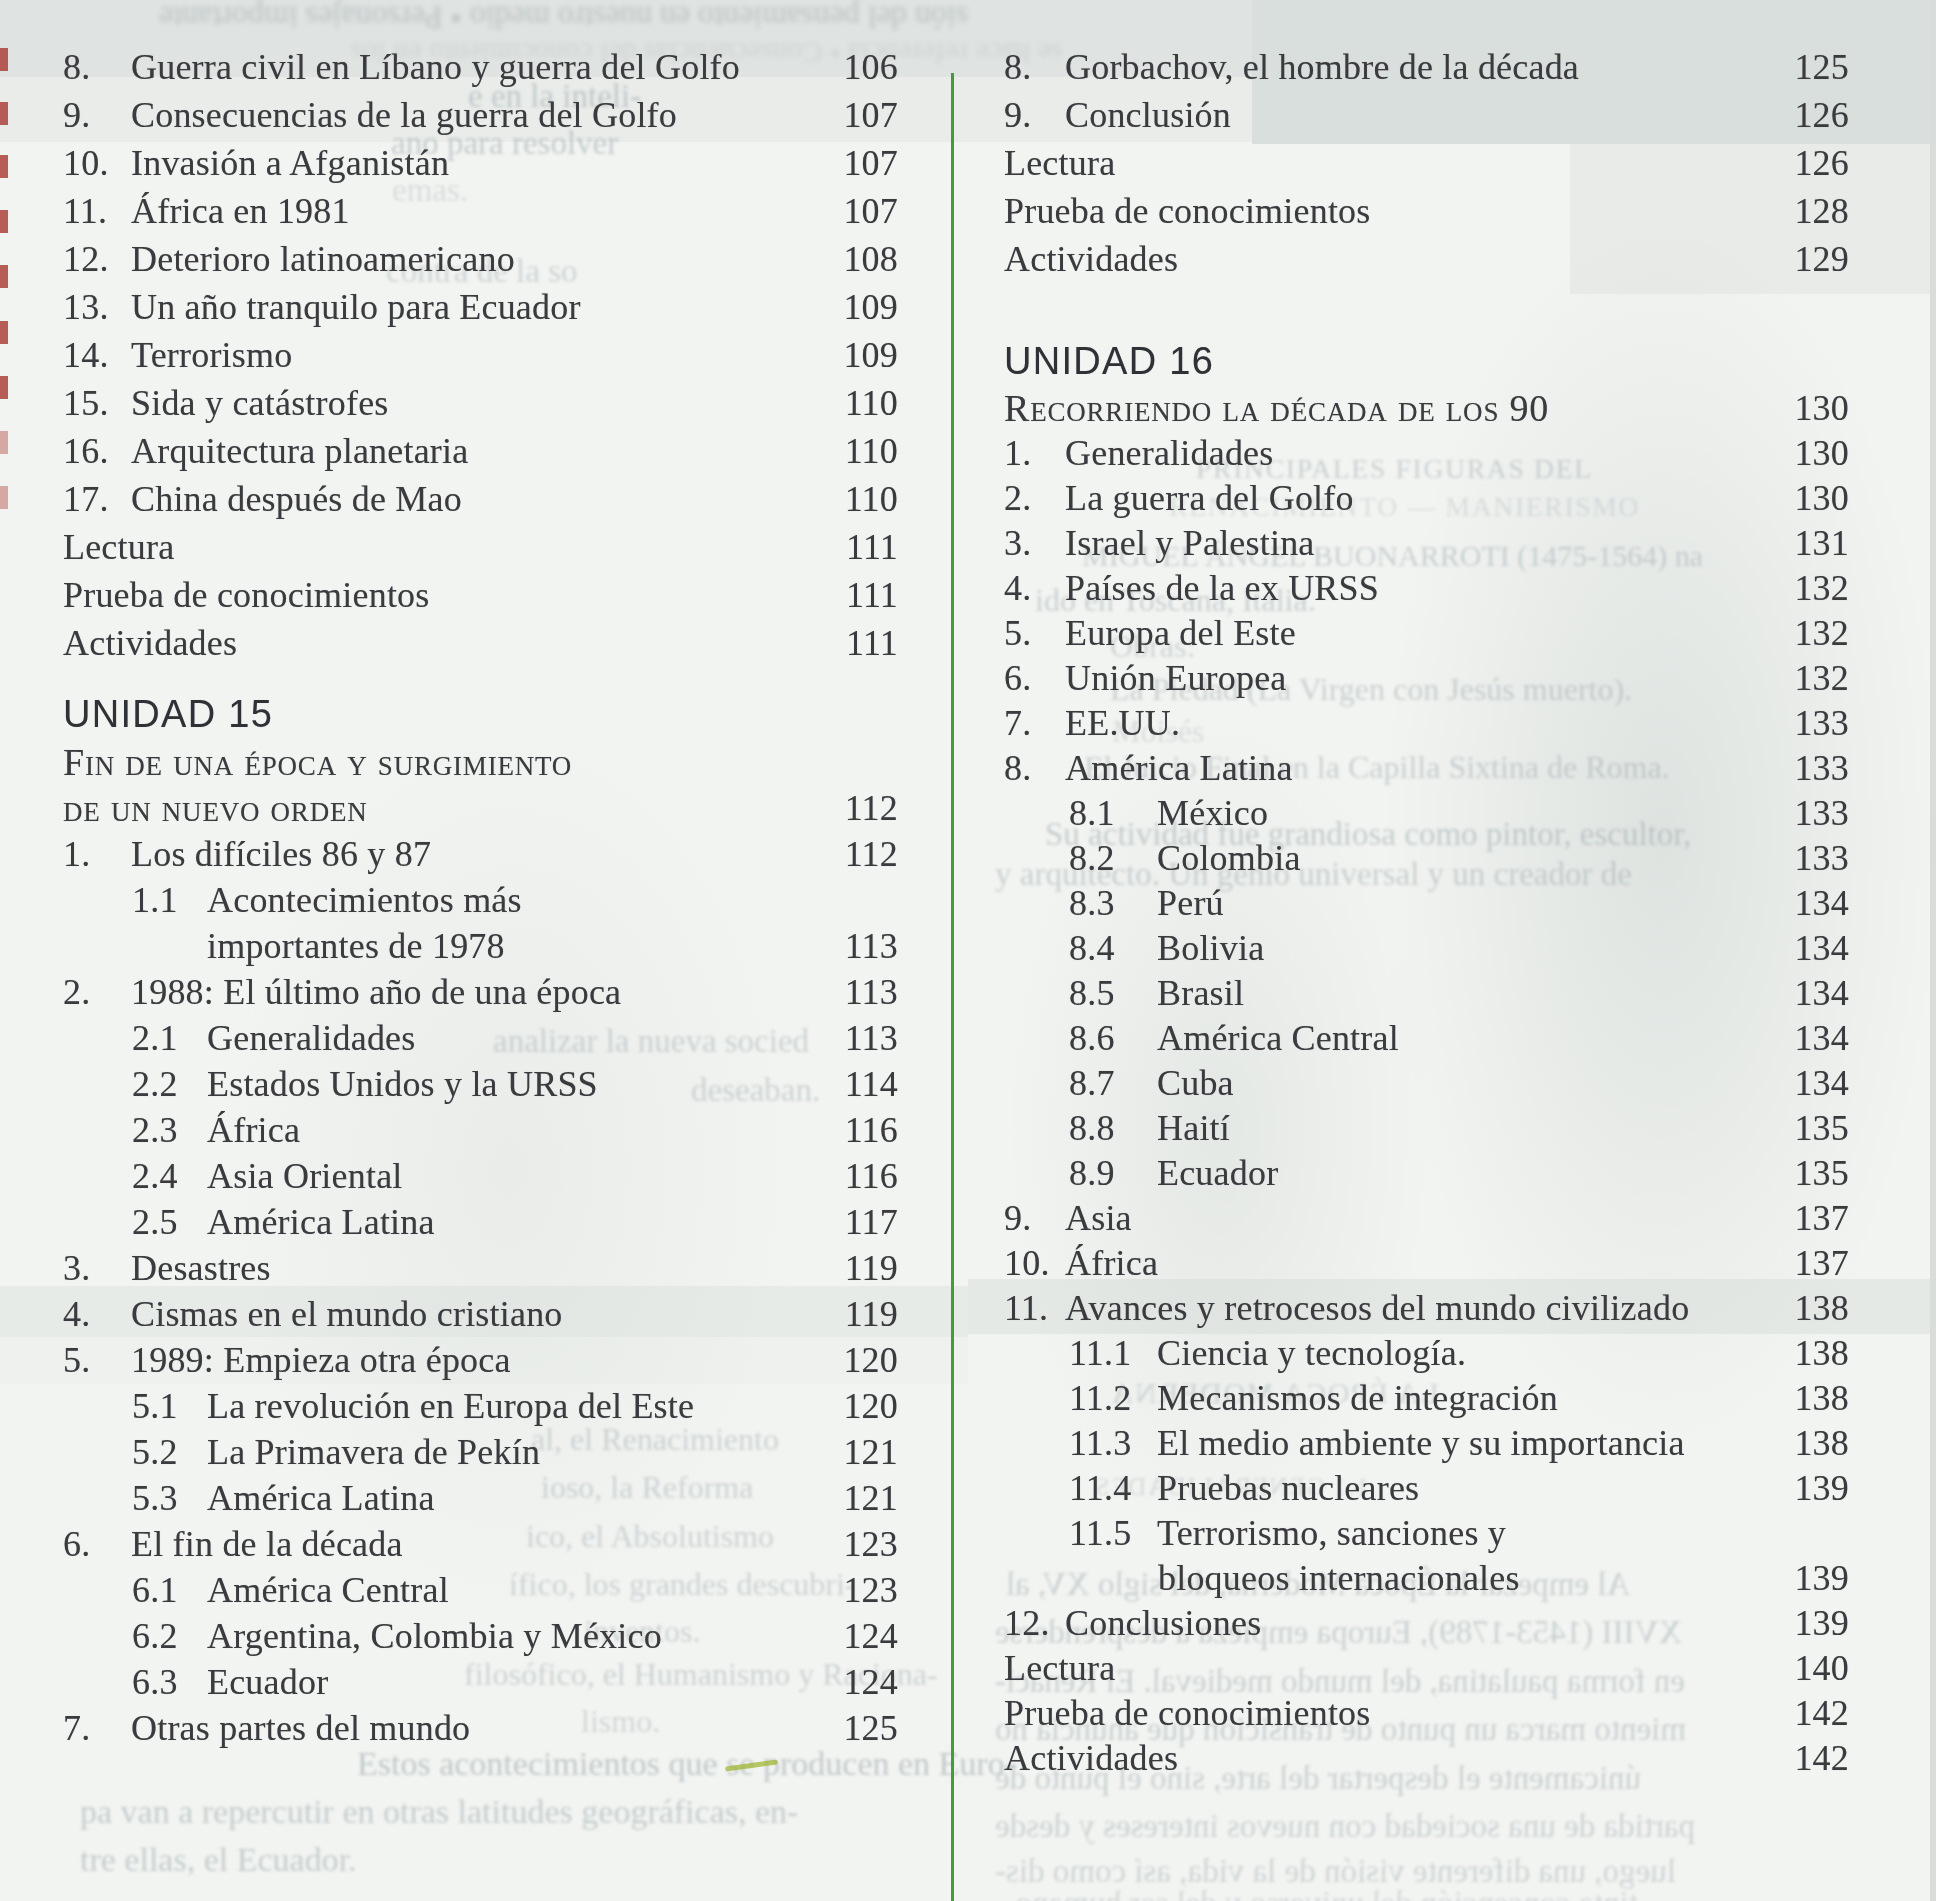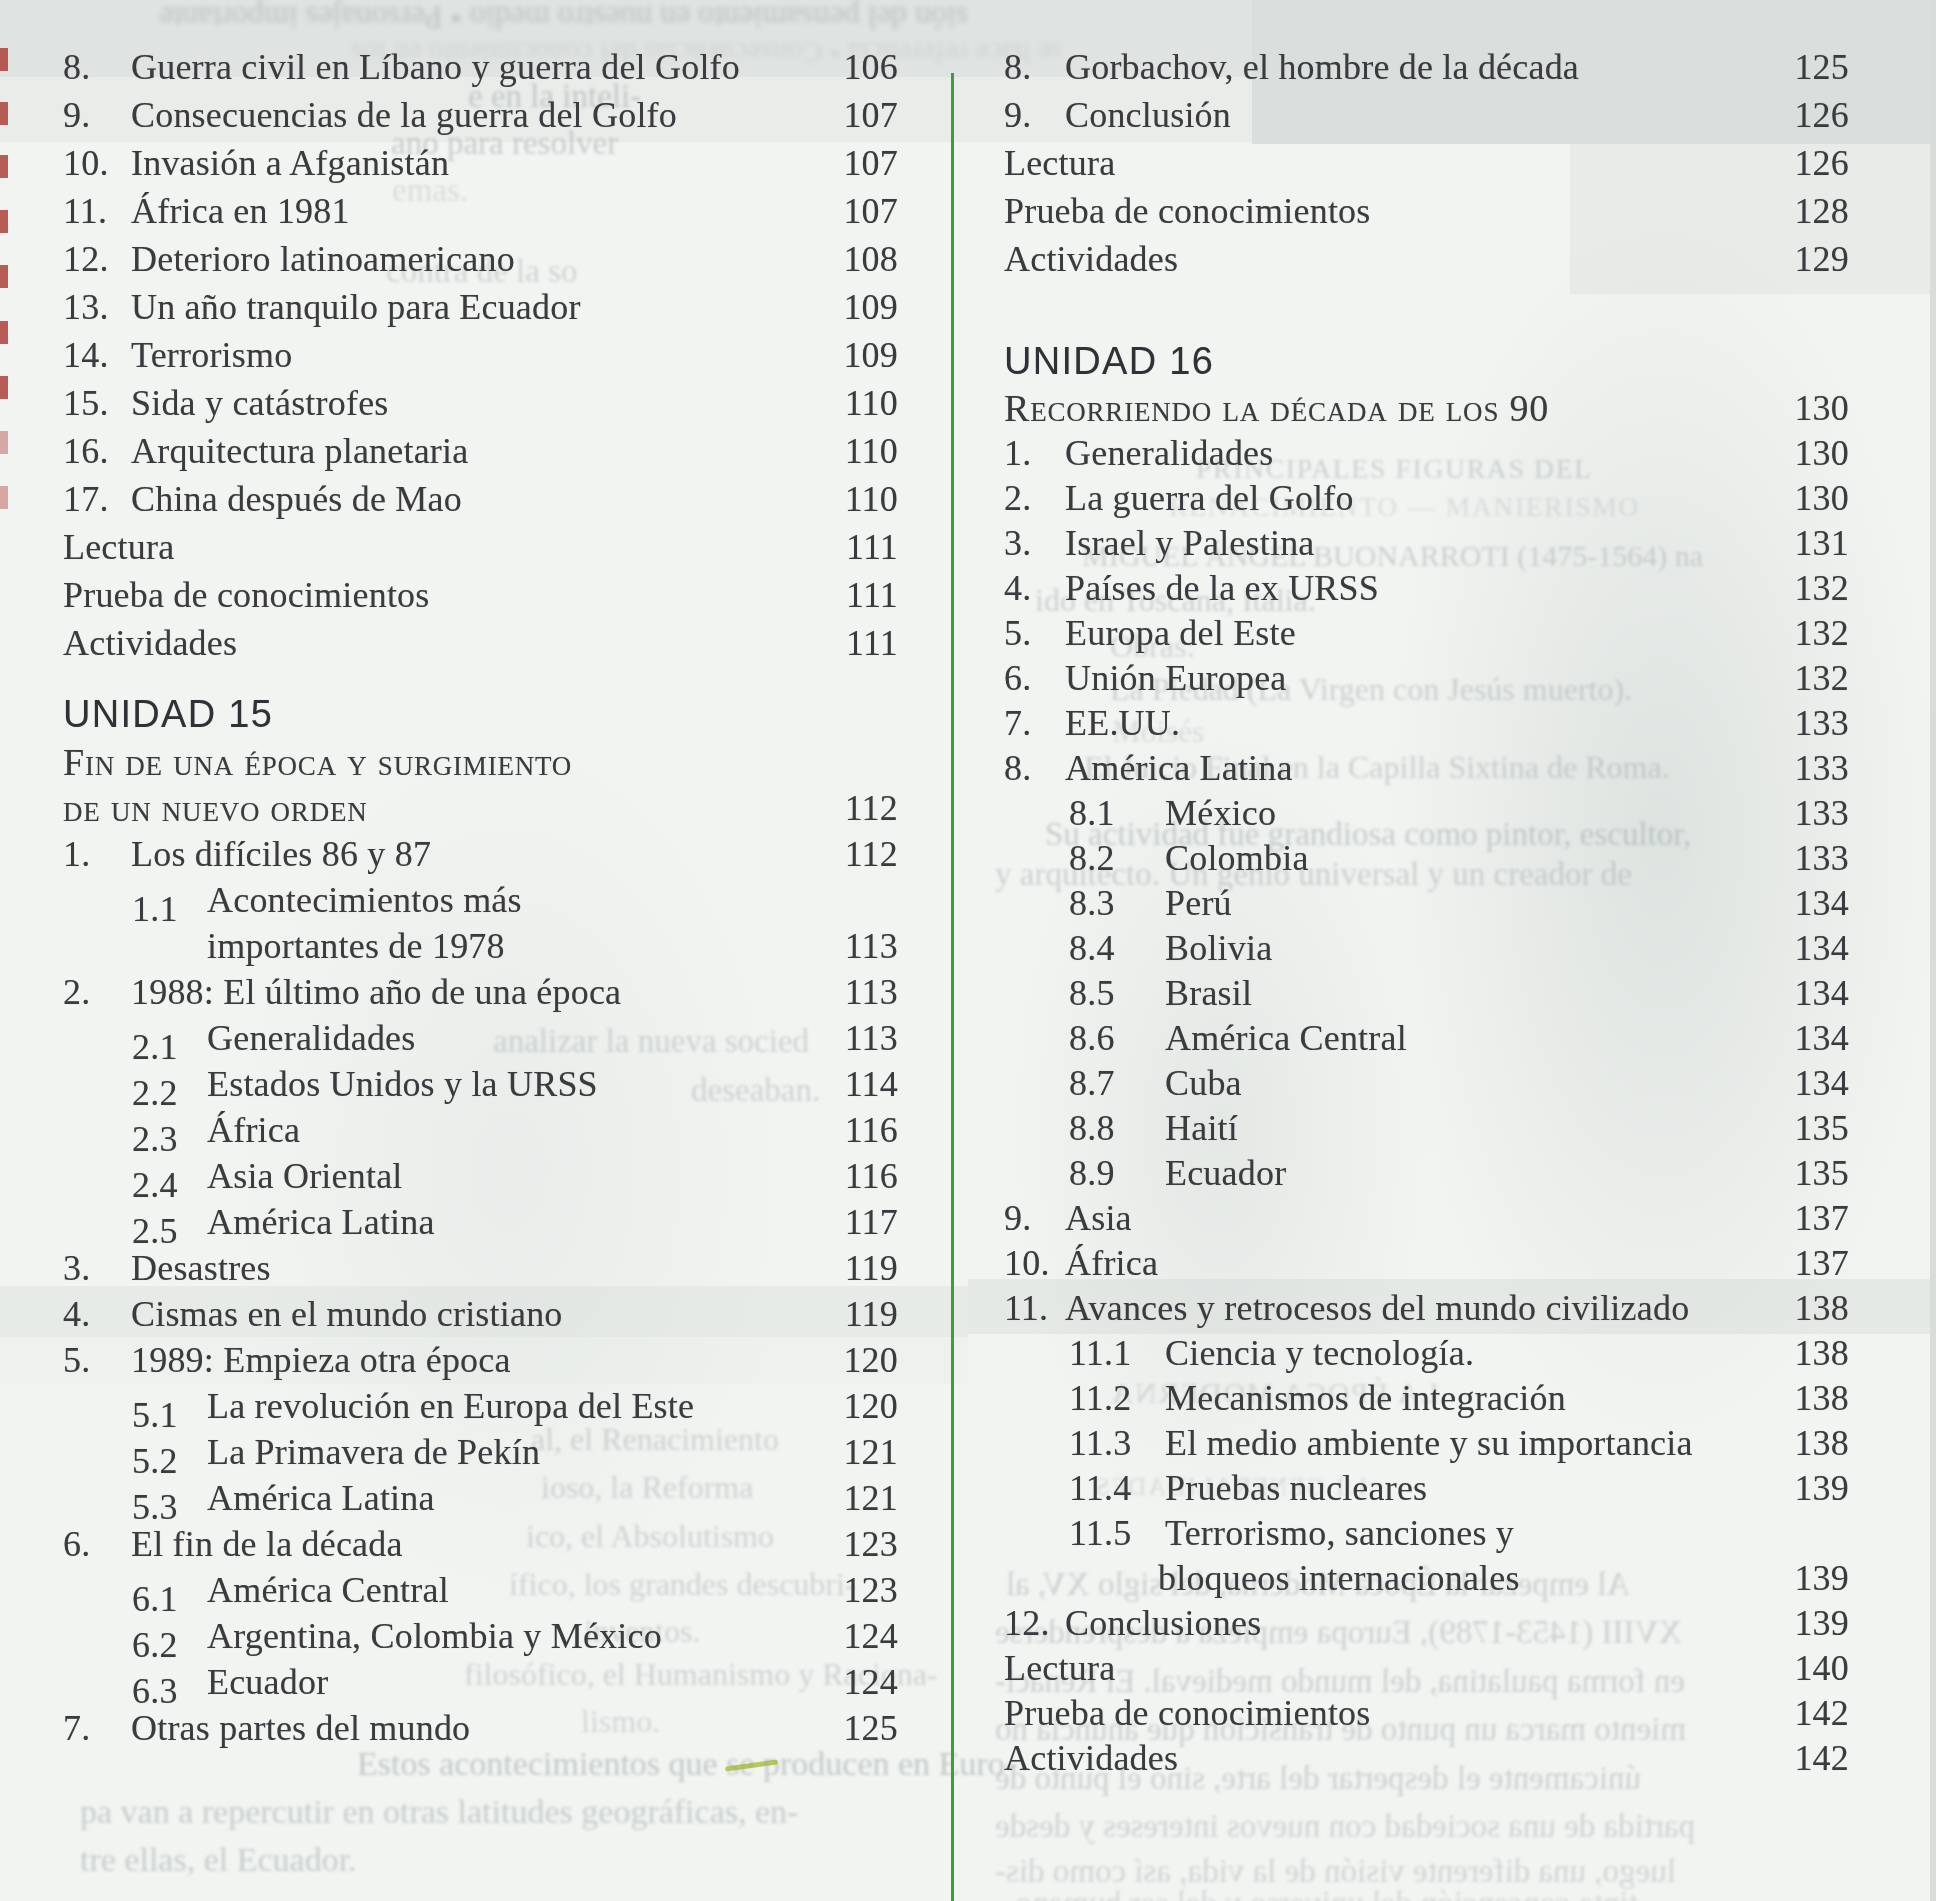--- a/index.html
+++ b/index.html
@@ -38,22 +38,22 @@
   .col-left{left:63px;width:835px;}
   .col-right{left:1004px;width:845px;}
   .row{display:flex;font-size:36px;letter-spacing:0.2px;text-shadow:0 0 0.8px rgba(50,50,55,.35);}
   .h58{height:48px;line-height:48px;}
   .h55{height:46px;line-height:46px;justify-content:flex-end;}
   .h54{height:45px;line-height:45px;justify-content:center;}
   .num{display:inline-block;}
   .col-left .main .num{width:68px;}
   .col-right .main .num{width:61px;}
   .col-left .sub{padding-left:69px;}
-  .col-right .sub{padding-left:65px;gap:8px;}
-  .col-left .sub .num{width:75px;margin-top:9px;}
+  .col-right .sub{padding-left:65px;}
+  .col-left .sub .num{width:75px;}
   .col-right .sub .num{width:88px;}
   .col-left .cont{padding-left:144px;}
   .col-right .cont{padding-left:154px;}
   .label{flex:1;white-space:nowrap;overflow:visible;}
   .page-no{width:142px;text-align:right;}
   .unit-header{
     font-family:"Liberation Sans","DejaVu Sans",sans-serif;
     font-size:38px;font-weight:500;letter-spacing:1.3px;color:#2e3236;
     height:50px;line-height:50px;text-shadow:0 0 0.8px rgba(46,50,54,.3);
   }

